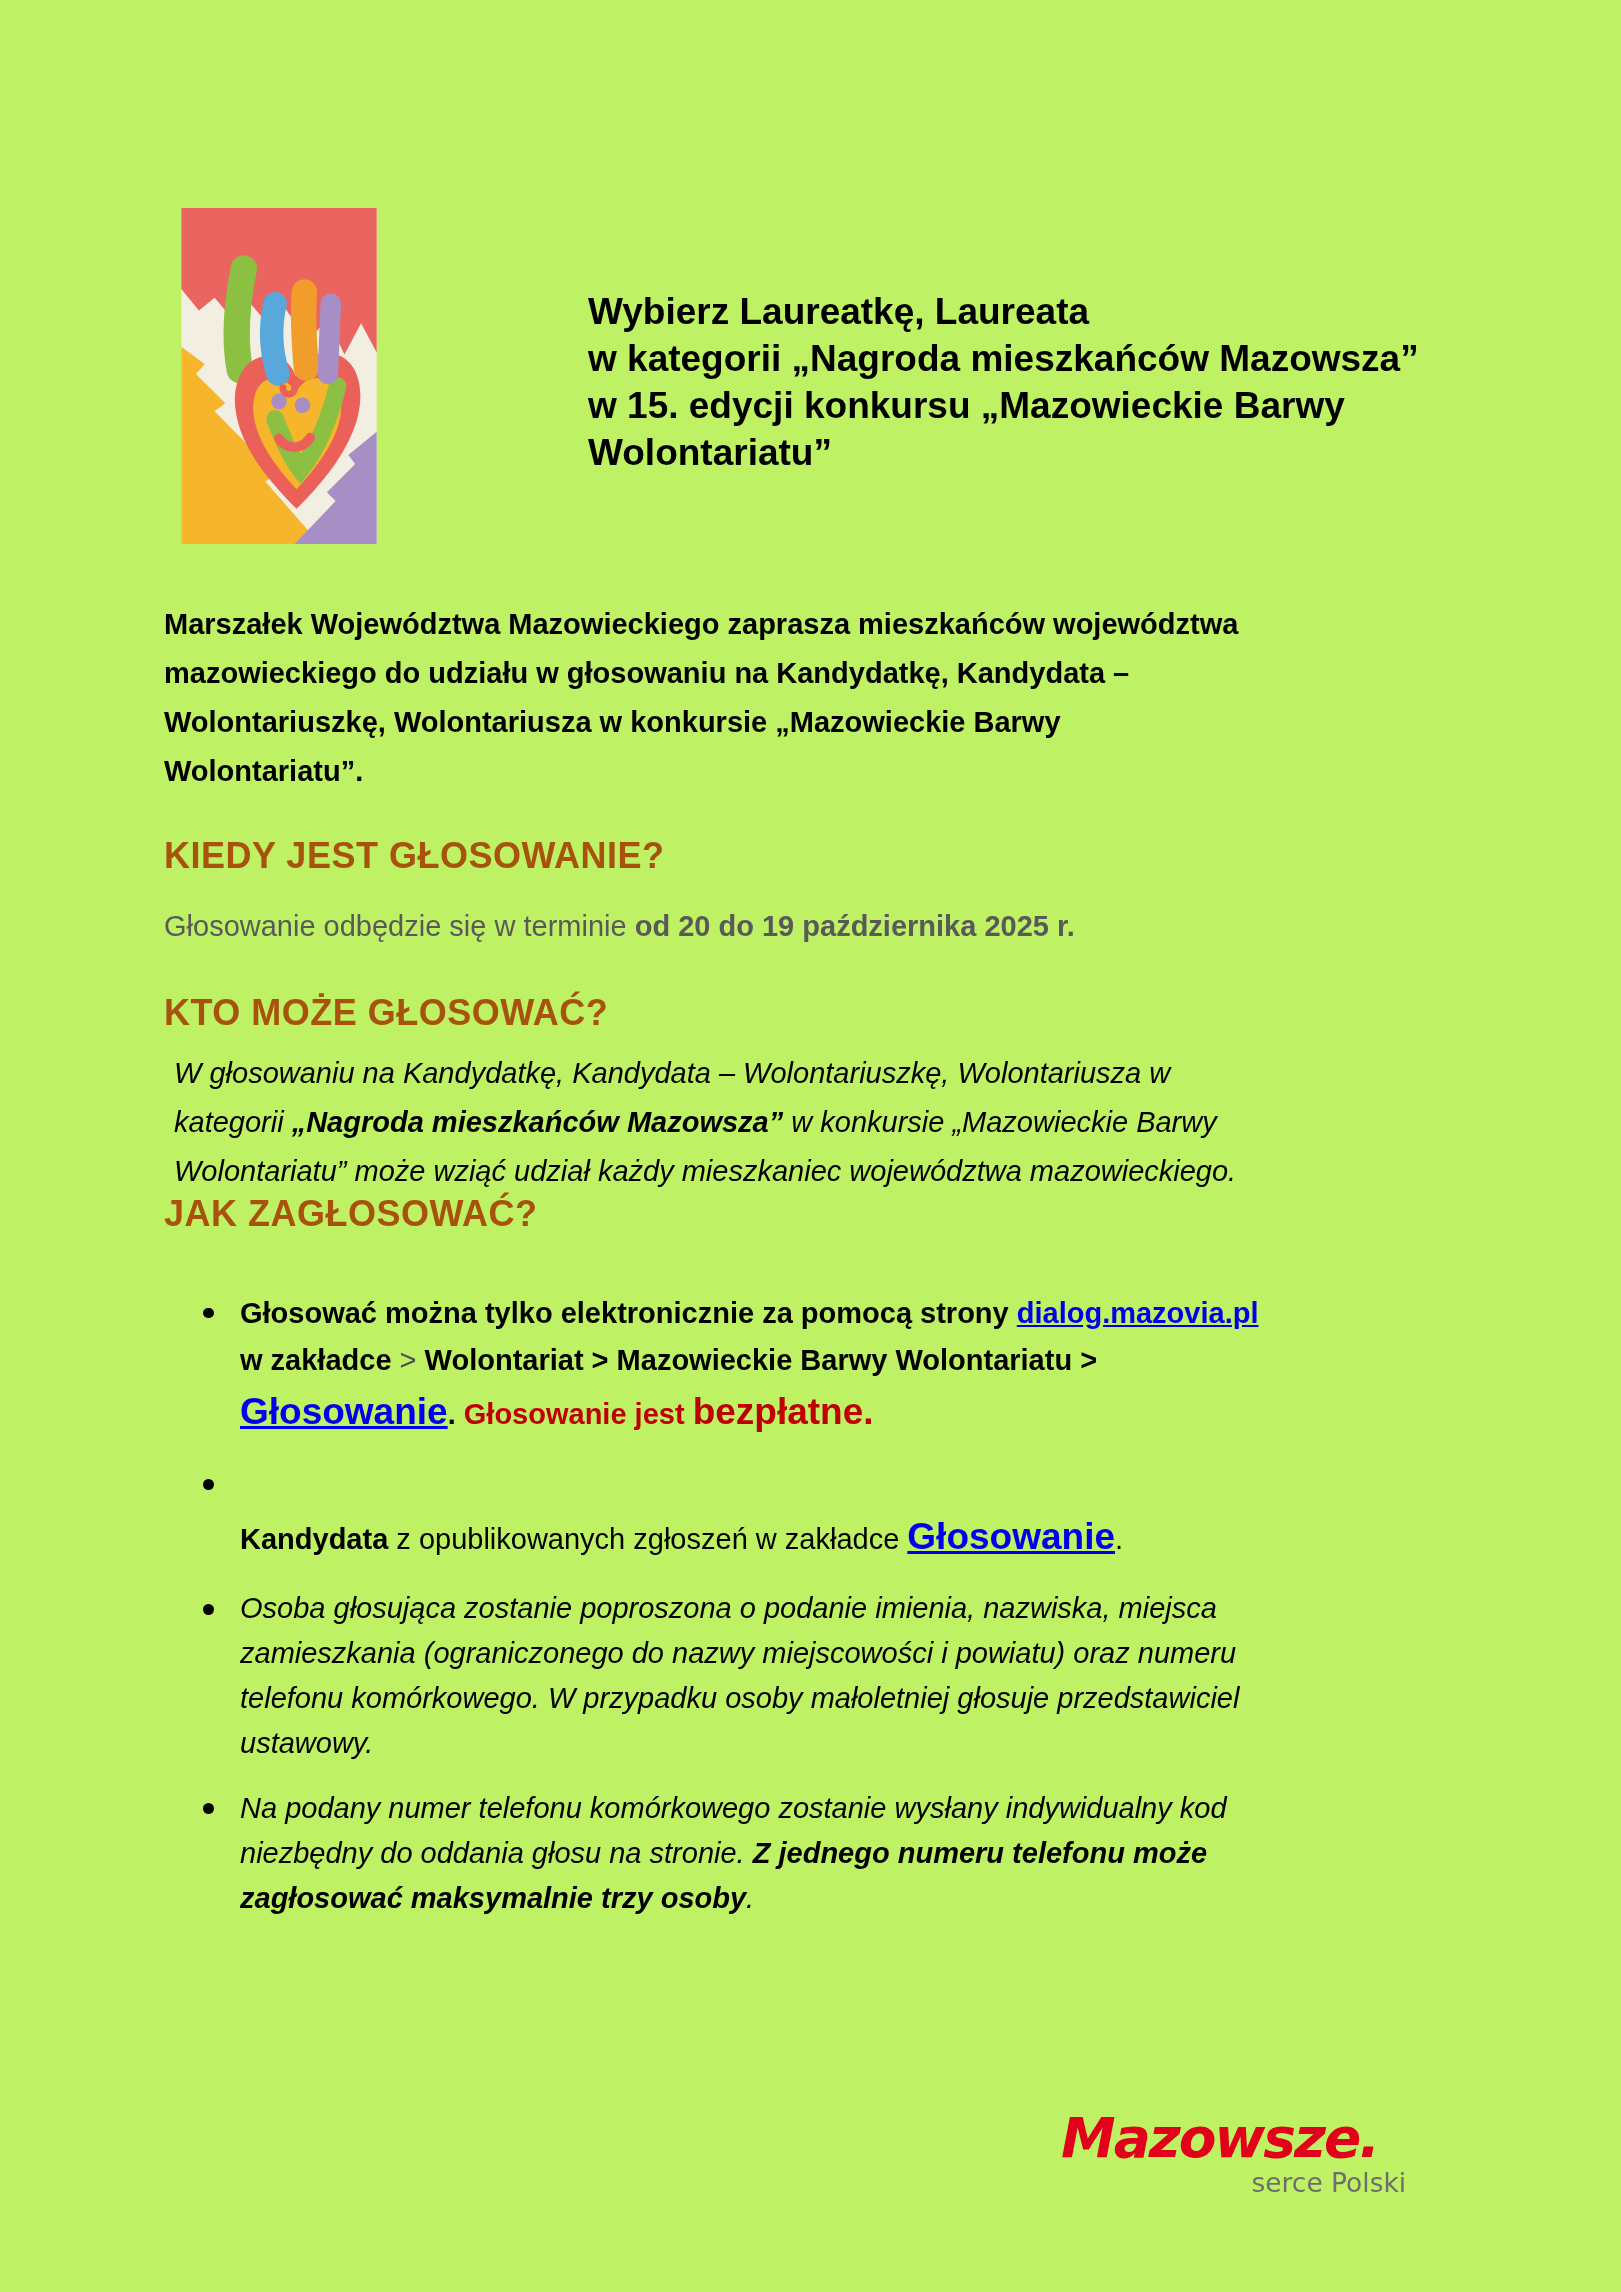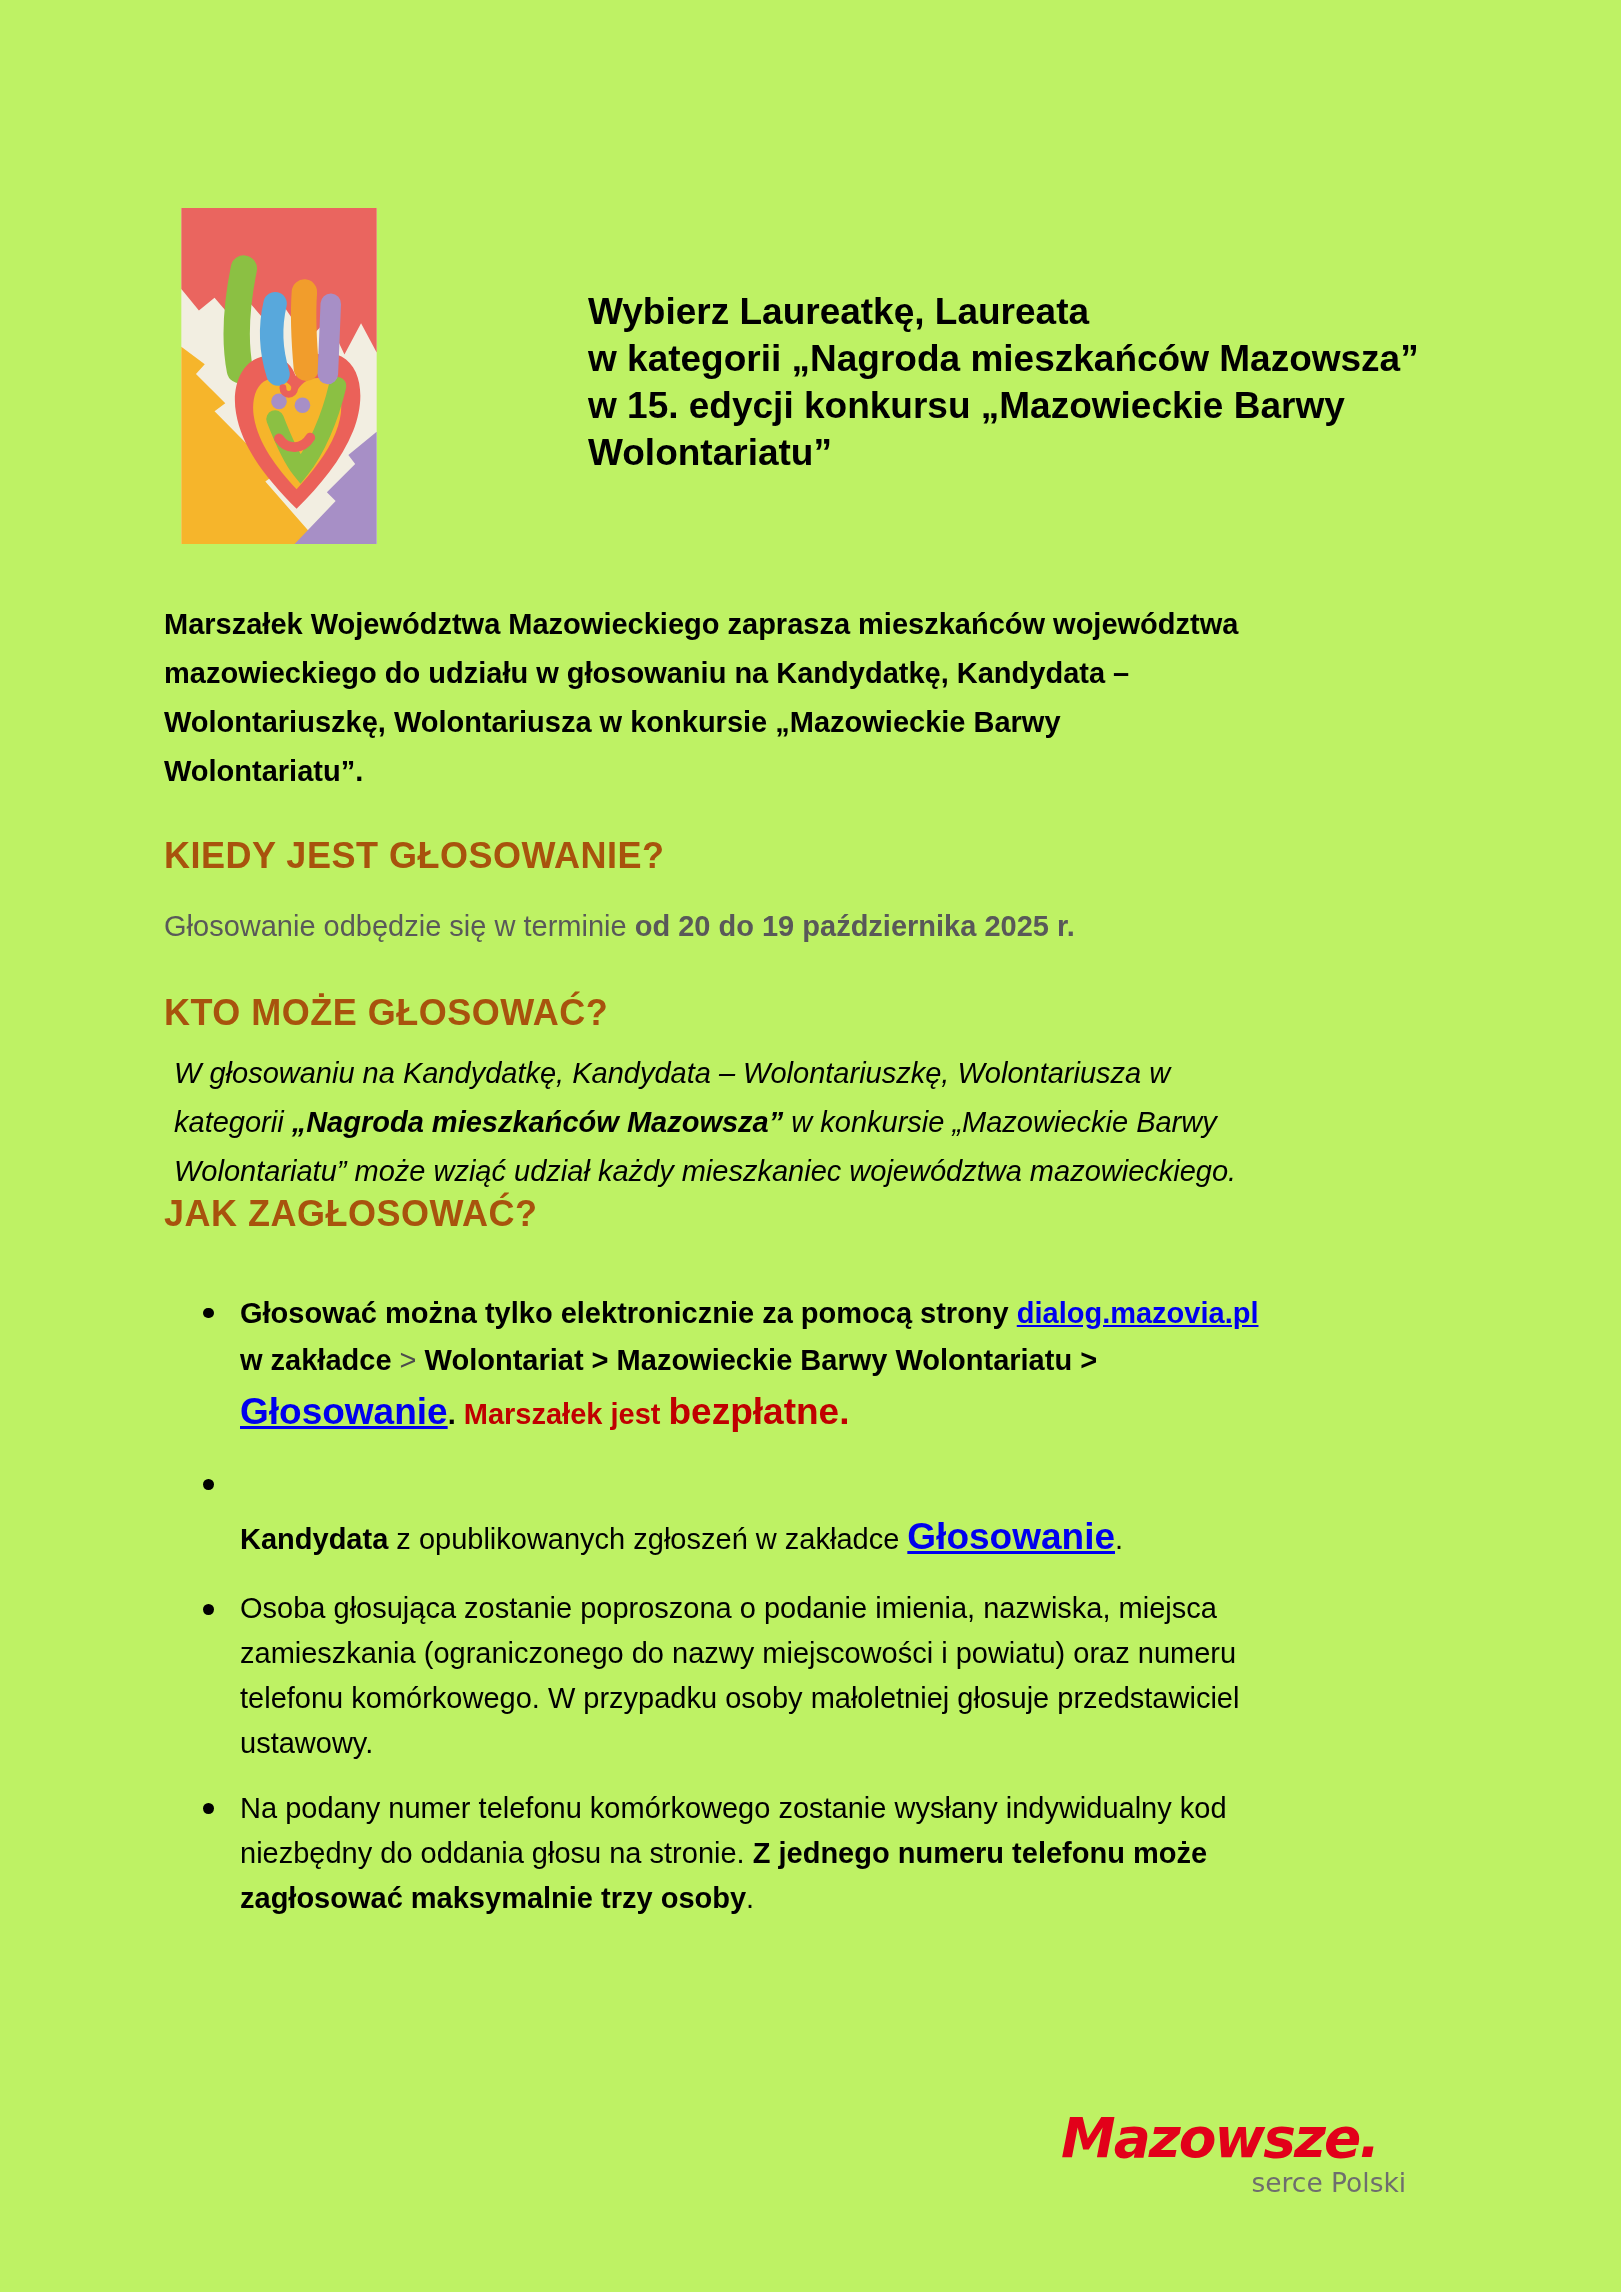--- a/index.html
+++ b/index.html
@@ -28,21 +28,21 @@
   .footer-para{left:164px;top:1919px;}
   .b{font-weight:bold;}
   .chev{font-weight:normal;color:#4d4d4d;}
   .link{text-decoration:underline;font-weight:bold;}
   .link-reg{text-decoration:underline;font-weight:normal;}
   .big{font-size:37px;}
   .red{font-weight:bold;}
   
   .bullets{left:164px;top:1290px;width:1392px;font-size:29px;}
   .bullet-item{position:relative;padding-left:76px;margin-bottom:19.6px;line-height:47px;}
-  .bullet-item.tight{line-height:45px;}
+  .bullet-item.tight{line-height:45px;font-style:italic;}
   .bullet-item::before{
     content:"";position:absolute;left:39px;top:17.6px;
     width:10.8px;height:10.8px;border-radius:50%;background:#000;
   }
   .bigline{line-height:55px;}
   
   .brand{left:1061px;top:2094px;}
 </style>
 </head>
 <body>
@@ -95,21 +95,21 @@
     <span>Wolontariatu” może wziąć udział każdy mieszkaniec województwa mazowieckiego.</span>
   </div>
 
   <div class="abs heading h-how" style="color:#A8530D">JAK ZAGŁOSOWAĆ?</div>
 
   <div class="abs bullets">
 
     <div class="bullet-item">
       <span class="b">Głosować można tylko elektronicznie za pomocą strony </span><a href="#" class="link" style="color:#0000EE">dialog.mazovia.pl</a><br>
       <span class="b">w zakładce </span><span class="chev">&gt; </span><span class="b">Wolontariat &gt; Mazowieckie Barwy Wolontariatu &gt;</span><br>
-      <span class="bigline"><a href="#" class="link big" style="color:#0000EE">Głosowanie</a><span class="b">. </span><span class="red" style="color:#C00000">Marszałek jest </span><span class="red big" style="color:#C00000">bezpłatne.</span></span>
+      <span class="bigline"><a href="#" class="link big" style="color:#0000EE">Głosowanie</a><span class="b">. </span><span class="red" style="color:#C00000">Głosowanie jest </span><span class="red big" style="color:#C00000">bezpłatne.</span></span>
     </div>
 
     <div class="bullet-item">
       <br>
       <span class="bigline"><span class="b">Kandydata </span><span>z opublikowanych zgłoszeń w zakładce </span><a href="#" class="link big" style="color:#0000EE">Głosowanie</a><span>.</span></span>
     </div>
 
     <div class="bullet-item tight">
       <span>Osoba głosująca zostanie poproszona o podanie imienia, nazwiska, miejsca</span><br>
       <span>zamieszkania (ograniczonego do nazwy miejscowości i powiatu) oraz numeru</span><br>

